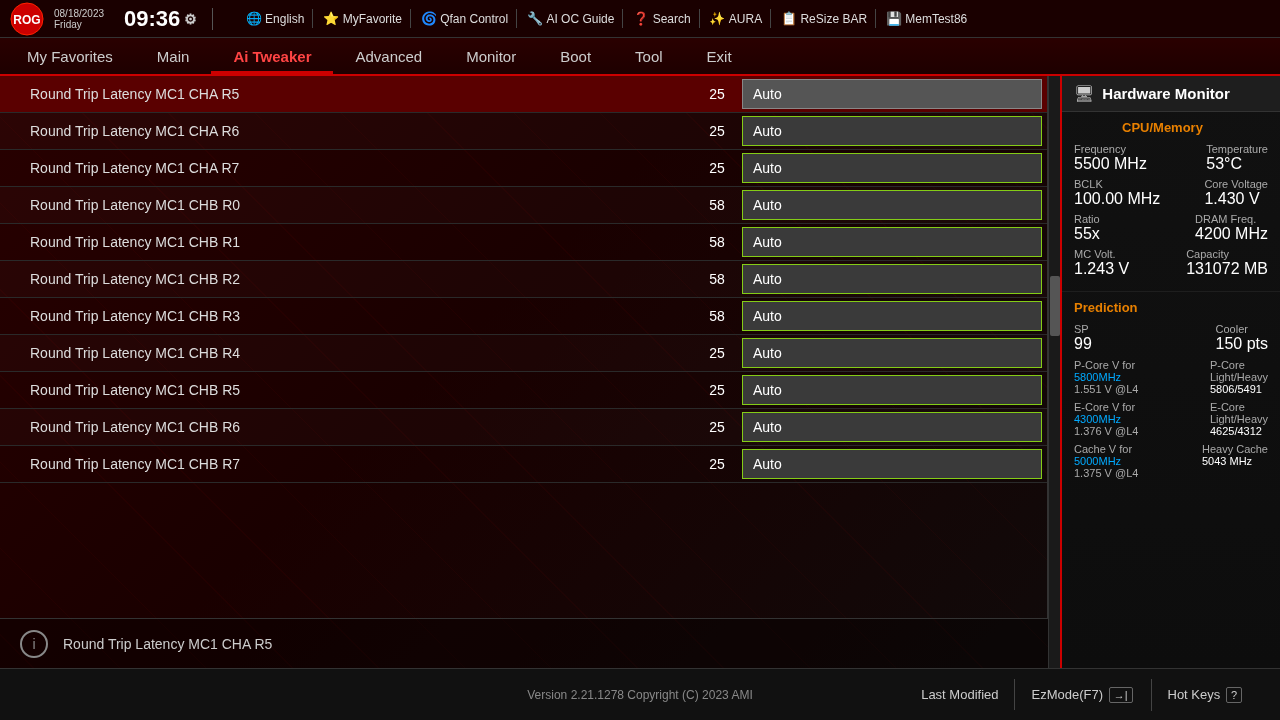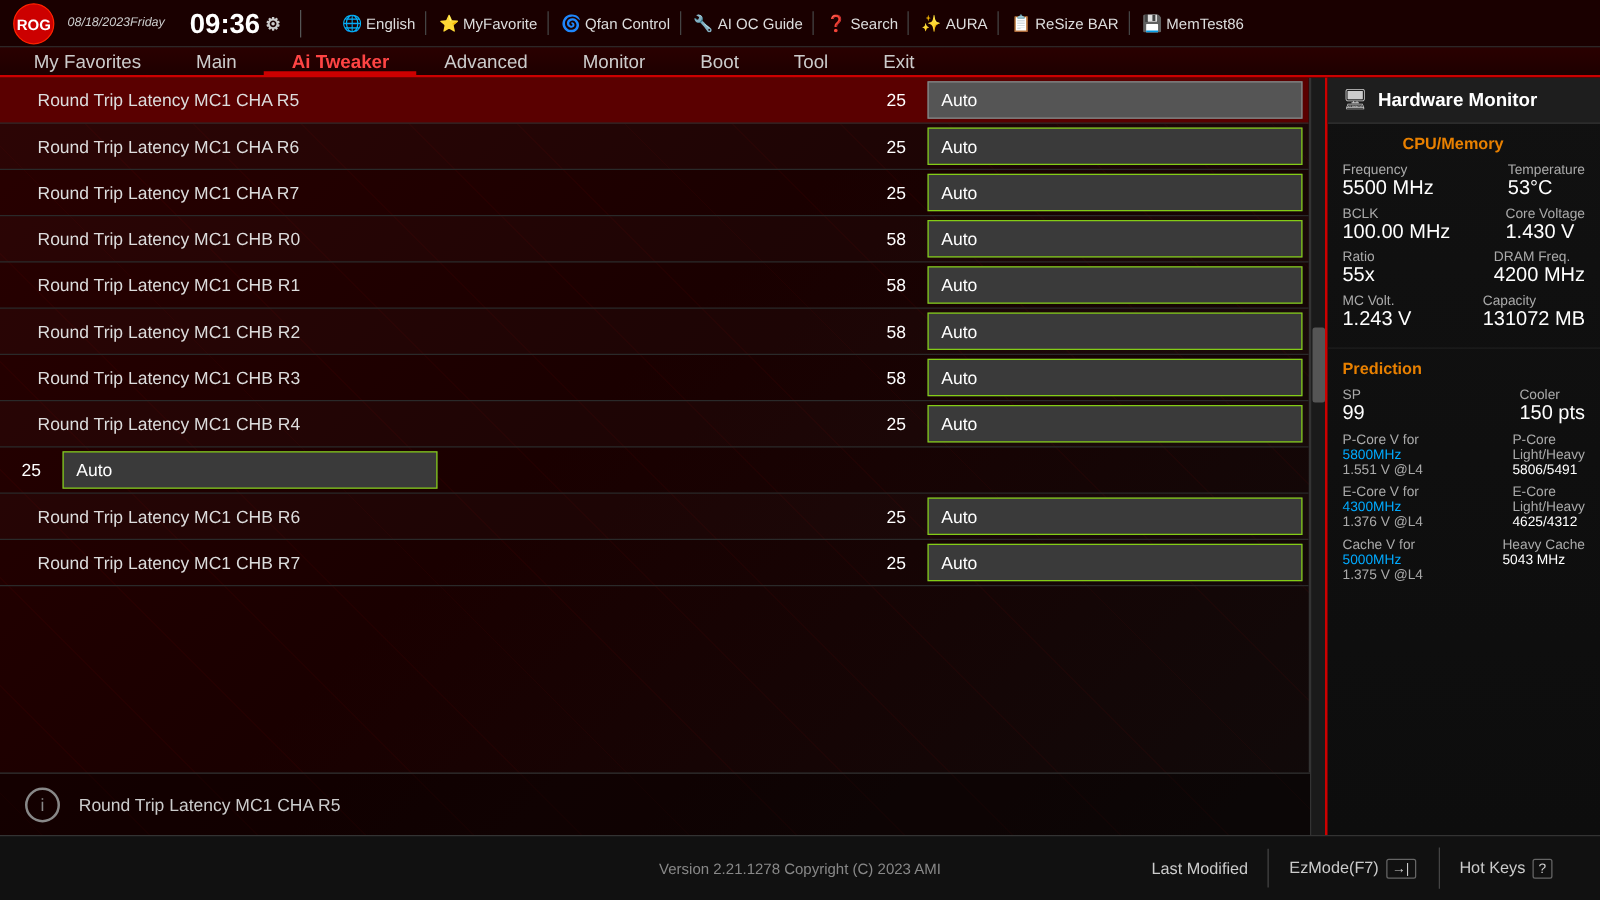--- a/index.html
+++ b/index.html
@@ -53,25 +53,24 @@
       border-bottom: 1px solid #333;
       padding: 4px 10px;
       display: flex;
       align-items: center;
       gap: 10px;
       height: 38px;
     }
 
     .datetime {
       display: flex;
-      flex-direction: row;
+      flex-direction: column;
       font-size: 10px;
       color: #ccc;
       margin-right: 10px;
-      font-style: italic;
     }
 
     .time-display {
       font-size: 22px;
       font-weight: bold;
       color: #fff;
       display: flex;
       align-items: center;
       gap: 4px;
     }
@@ -106,21 +105,21 @@
     .tool-icon {
       font-size: 13px;
     }
 
     
     .nav-bar {
       background: linear-gradient(to bottom, #2a0000, #1e0000);
       border-bottom: 2px solid #c00;
       display: flex;
       align-items: stretch;
-      height: 24px;
+      height: 38px;
       padding: 0 5px;
     }
 
     .nav-item {
       padding: 0 22px;
       display: flex;
       align-items: center;
       font-size: 15px;
       color: #ccc;
       cursor: pointer;
@@ -514,20 +513,21 @@
           <div class="setting-dropdown">Auto</div>
         </div>
 
         <div class="setting-row">
           <div class="setting-label">Round Trip Latency MC1 CHB R4</div>
           <div class="setting-value-box">25</div>
           <div class="setting-dropdown">Auto</div>
         </div>
 
         <div class="setting-row">
+          <div class="setting-label">Round Trip Latency MC1 CHB R5</div>
           <div class="setting-value-box">25</div>
           <div class="setting-dropdown">Auto</div>
         </div>
 
         <div class="setting-row">
           <div class="setting-label">Round Trip Latency MC1 CHB R6</div>
           <div class="setting-value-box">25</div>
           <div class="setting-dropdown">Auto</div>
         </div>
 

